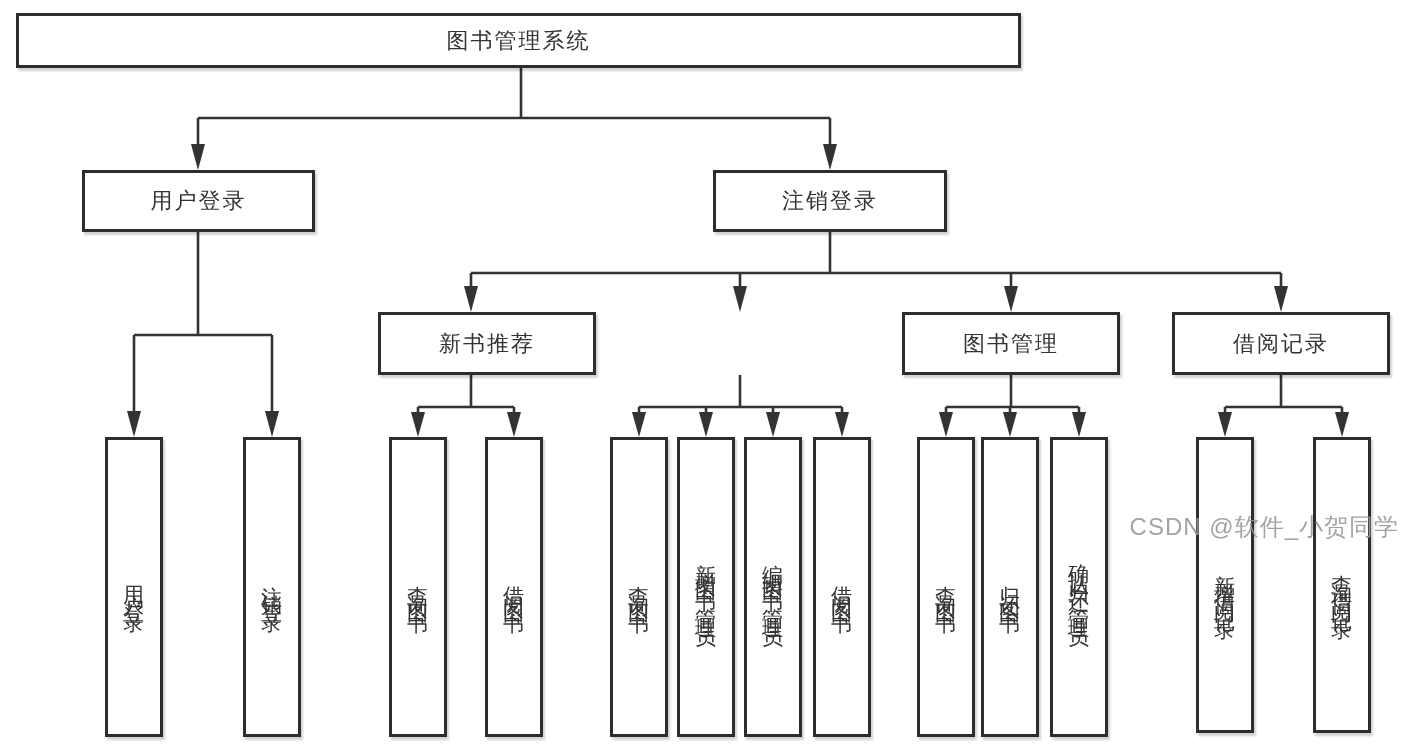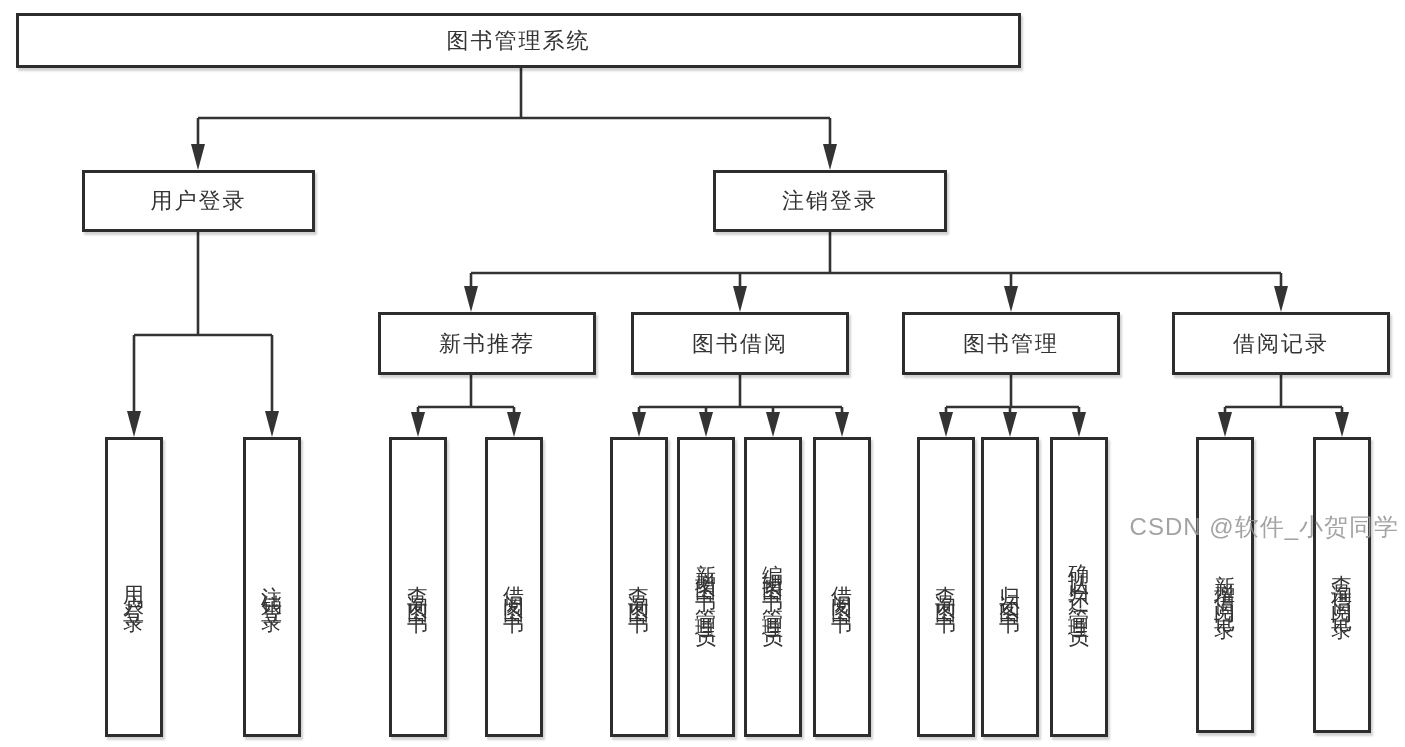--- a/index.html
+++ b/index.html
@@ -98,23 +98,20 @@
   <div class="box" style="left:82px;top:170px;width:233px;height:62px;">
     <span class="h-label">用户登录</span>
   </div>
   <div class="box" style="left:713px;top:170px;width:234px;height:62px;">
     <span class="h-label">注销登录</span>
   </div>
 
   <div class="box" style="left:362px;top:312px;width:218px;height:63px;margin-left:16px;">
     <span class="h-label">新书推荐</span>
   </div>
-  <div class="box" style="left:631px;top:312px;width:218px;height:63px;">
-    <span class="h-label">图书借阅</span>
-  </div>
   <div class="box" style="left:902px;top:312px;width:218px;height:63px;">
     <span class="h-label">图书管理</span>
   </div>
   <div class="box" style="left:1172px;top:312px;width:218px;height:63px;">
     <span class="h-label">借阅记录</span>
   </div>
 
   <div class="box" style="left:105px;top:437px;width:58px;height:300px;">
     <span class="v-label">用户登录</span>
   </div>

